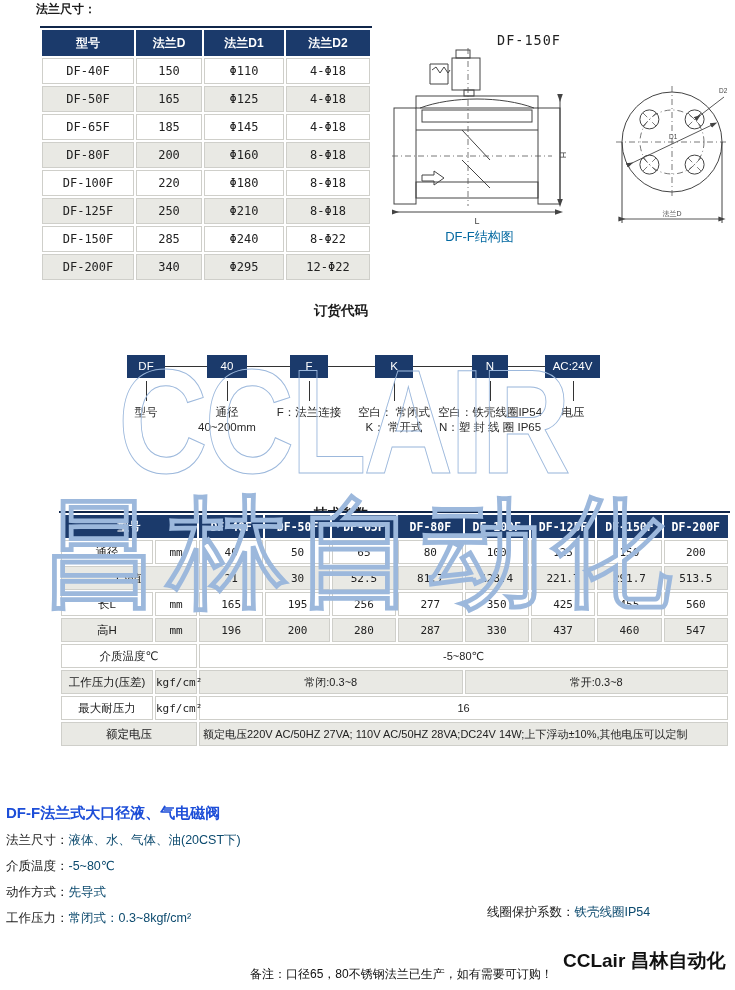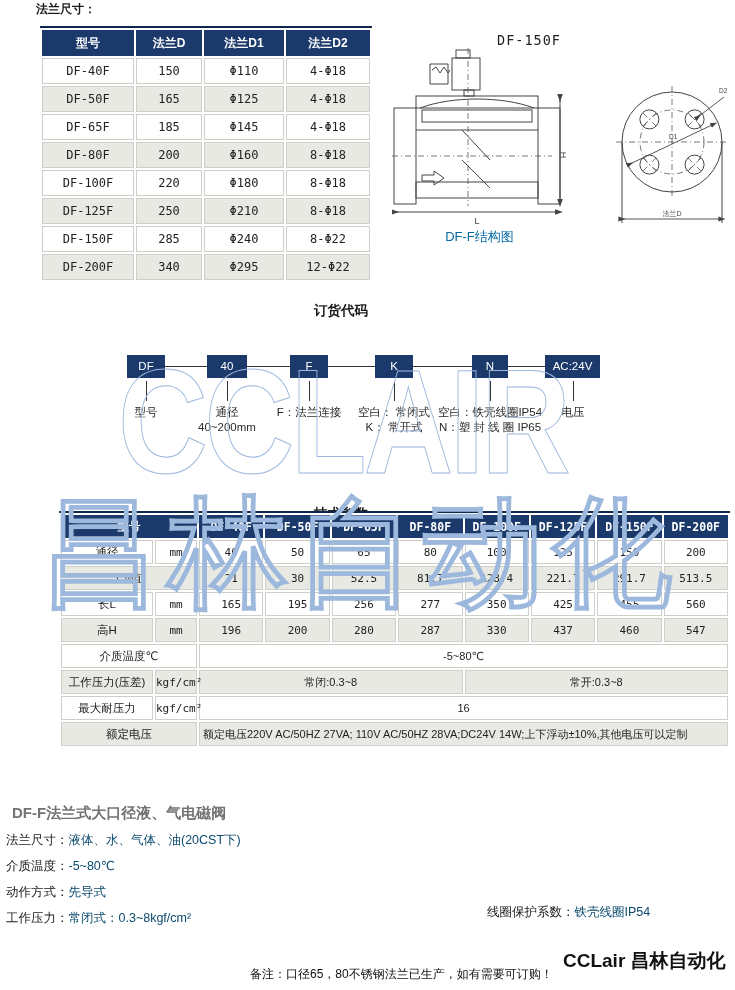--- a/index.html
+++ b/index.html
@@ -48,21 +48,21 @@
   
   .order-diagram { position:absolute; left:0; top:345px; width:735px; height:105px; }
   .ocbox { position:absolute; top:10px; height:23px; background:#1b3a6b; color:#fff;
            font-size:11.5px; text-align:center; line-height:23px; z-index:2; }
   .ocline { position:absolute; top:21px; height:1px; background:#333; }
   .octick { position:absolute; top:36px; height:20px; width:1px; background:#333; }
   .oclabel { position:absolute; top:60px; width:170px; text-align:center; font-size:11.5px;
              line-height:15px; color:#2a2a2a; white-space:pre-line; }
 
   
-  .prod-title { position:absolute; left:12px; top:804px; font-size:15px; font-weight:bold; color:#737373; }
+  .prod-title { position:absolute; left:6px; top:804px; font-size:15px; font-weight:bold; color:#1d4ed8; }
   .specs-left  { position:absolute; left:6px;  top:827px; width:440px; }
   .specs-right { position:absolute; left:487px; top:899px; width:245px; }
   .spec-line { height:26px; line-height:26px; font-size:12.5px; }
   .spec-label { color:#1a1a1a; }
   .spec-value { color:#0c4a6e; }
   .spec-line.indent { padding-left:65px; }
   .brand { position:absolute; left:563px; top:948px; font-size:19px; font-weight:600; color:#111; }
   .note  { position:absolute; left:250px; top:966px; font-size:12px; color:#111; }
 
   svg .thin { stroke:#444; stroke-width:1; fill:none; }

